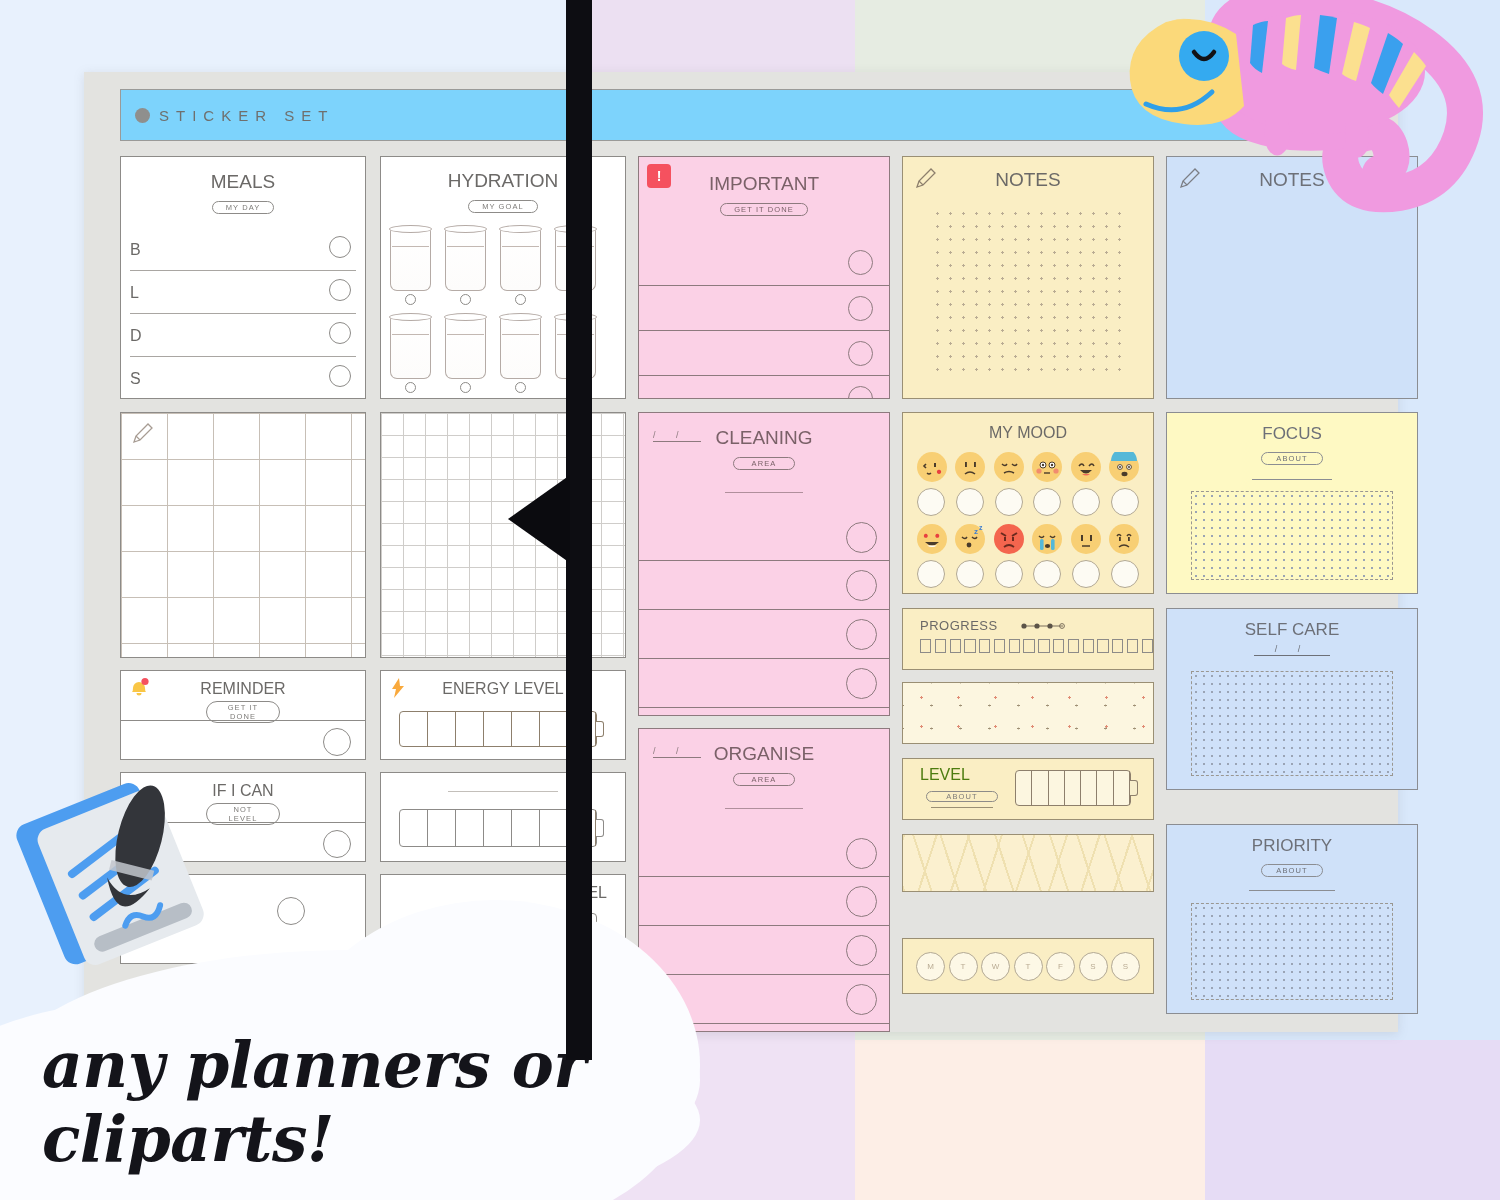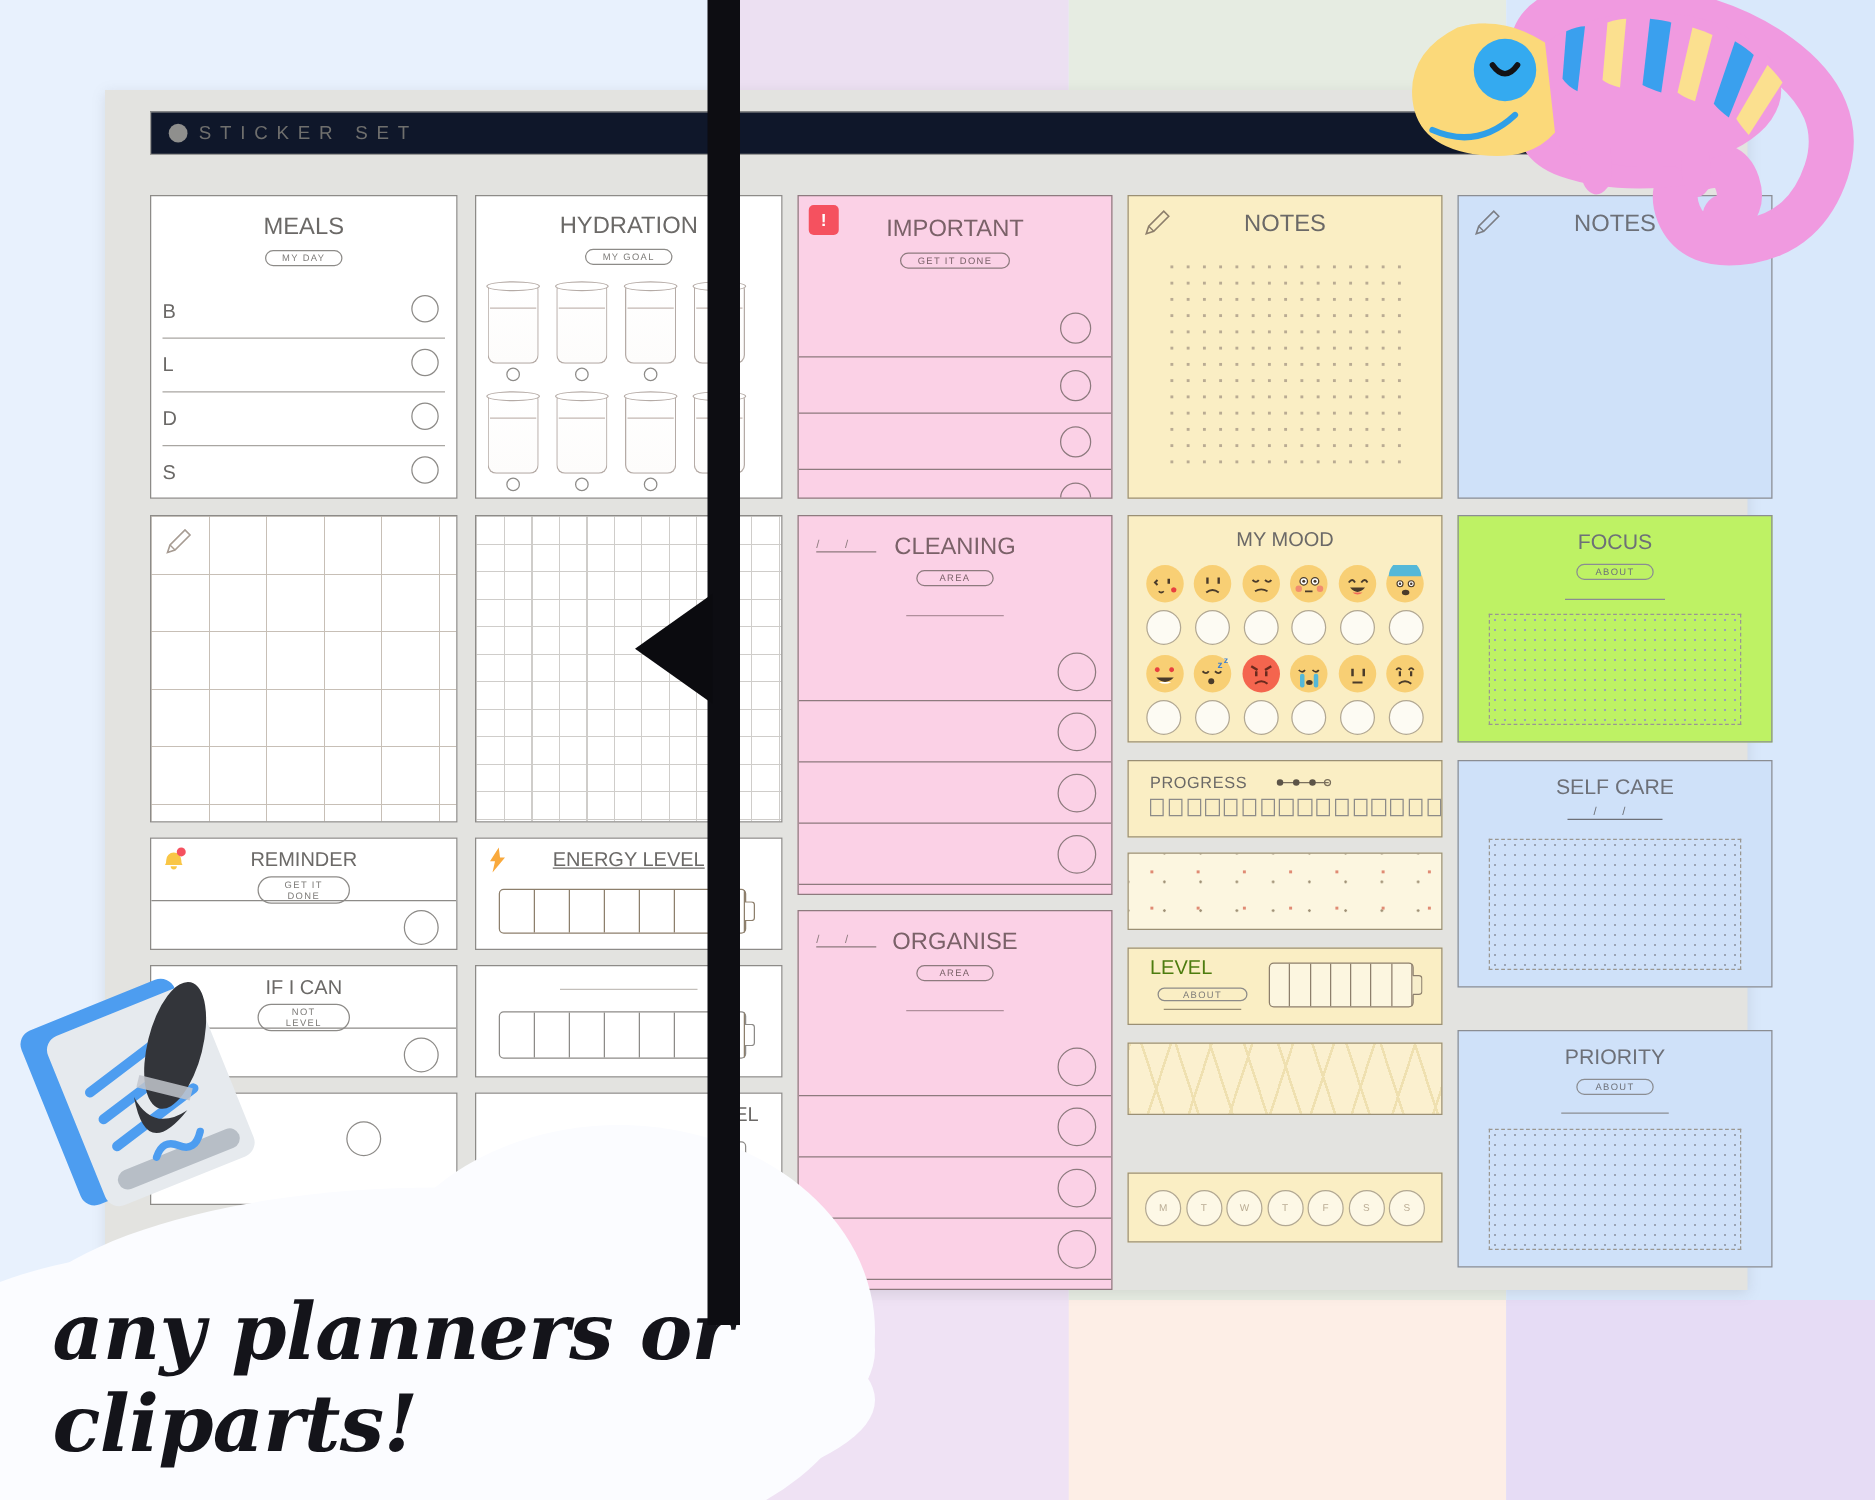--- a/index.html
+++ b/index.html
@@ -17,22 +17,22 @@
 
   .bandsBottom { position:absolute; left:0; right:0; bottom:0; height:160px; display:flex; z-index:1; }
 
   
   .sheet {
     position:absolute; left:84px; top:72px; width:1314px; height:960px;
     background:#e3e3e0; z-index:2;
     box-shadow:0 2px 10px rgba(120,120,130,.18);
   }
   .sheetHeader{
-    position:absolute; left:36px; top:17px; width:1246px; height:35px;
-    border:1.5px solid #9a9a98; background:#0f172a;
+    position:absolute; left:36px; top:17px; width:1246px; height:52px;
+    border:1.5px solid #9a9a98; background:#7dd3fc;
     display:flex; align-items:center; padding-left:14px; gap:9px;
   }
   .hdrDot{ width:15px;height:15px;border-radius:50%;background:#8f8f8d; flex:none;}
   .hdrTitle{ font-size:15px; letter-spacing:7px; color:#6f6f6d; }
 
   .grid { position:absolute; left:36px; top:84px; width:1252px; }
 
   
   .card { position:absolute; border:1.5px solid #8d8b88; background:#fff; }
   .cardTitle{ text-align:center; color:#6b6967; font-weight:400; }
@@ -460,21 +460,21 @@
             <div class="moodCirc"></div>
               <div class="moodCirc"></div>
               <div class="moodCirc"></div>
               <div class="moodCirc"></div>
               <div class="moodCirc"></div>
               <div class="moodCirc"></div>
           </div>
         </div>
       </div>
 
-      <div class="card" style="left:1046px; top:256px; width:252px; height:182px; background:#bef264; border-color:#8b8d92; overflow:hidden;">
+      <div class="card" style="left:1046px; top:256px; width:252px; height:182px; background:#fef9c3; border-color:#8b8d92; overflow:hidden;">
         <div class="cardTitle" style="font-size:17px; margin-top:11px; color:#6d7078;">FOCUS</div>
         <div class="badgeWrap"><span class="badge" style="border-color:#8b8d92;color:#6d7078;width:62px;">ABOUT</span></div>
         <div class="dateline" style="width:80px;margin-top:14px;background:#8b8d92;"></div>
         <div class="dashArea dotgridFine" style="position:absolute;left:24px;right:24px;top:78px;bottom:13px;"></div>
       </div>
 
       <div class="card" style="left:0px; top:514px; width:246px; height:90px; overflow:hidden;">
         <svg style="position:absolute;left:7px;top:6px;" width="22" height="22" viewBox="0 0 22 22">
           <path d="M4 15 q1 -1 1 -4 a6 6 0 0 1 12 0 q0 3 1 4 z" fill="#f9c646"></path>
           <path d="M8.5 16 a2.5 2.5 0 0 0 5 0 z" fill="#f9c646"></path>
@@ -484,21 +484,21 @@
         <div class="badgeWrap"><span class="badge" style="width:74px;">GET IT DONE</span></div>
         <div style="position:absolute;left:0;right:0;top:49px;bottom:0;border-top:1.3px solid #8d8b88;">
           <div class="circ" style="position:absolute;right:14px;top:7px;width:28px;height:28px;"></div>
         </div>
       </div>
 
       <div class="card" style="left:260px; top:514px; width:246px; height:90px; overflow:hidden;">
         <svg style="position:absolute;left:8px;top:6px;" width="18" height="22" viewBox="0 0 18 22">
           <path d="M10 1 L3 12 h4 l-2 9 L15 9 h-4 z" fill="#f9a93c"></path>
         </svg>
-        <div class="cardTitle" style="font-size:16px; margin-top:9px;text-decoration:underline;">ENERGY LEVEL</div>
+        <div class="cardTitle" style="font-size:16px; margin-top:9px;">ENERGY LEVEL</div>
         <div class="battery" style="position:absolute;left:18px;right:28px;top:40px;height:36px;">
           <div class="seg"></div>
             <div class="seg"></div>
             <div class="seg"></div>
             <div class="seg"></div>
             <div class="seg"></div>
             <div class="seg"></div>
             <div class="seg"></div>
           <div class="nub" style="background:#fff;"></div>
         </div>

